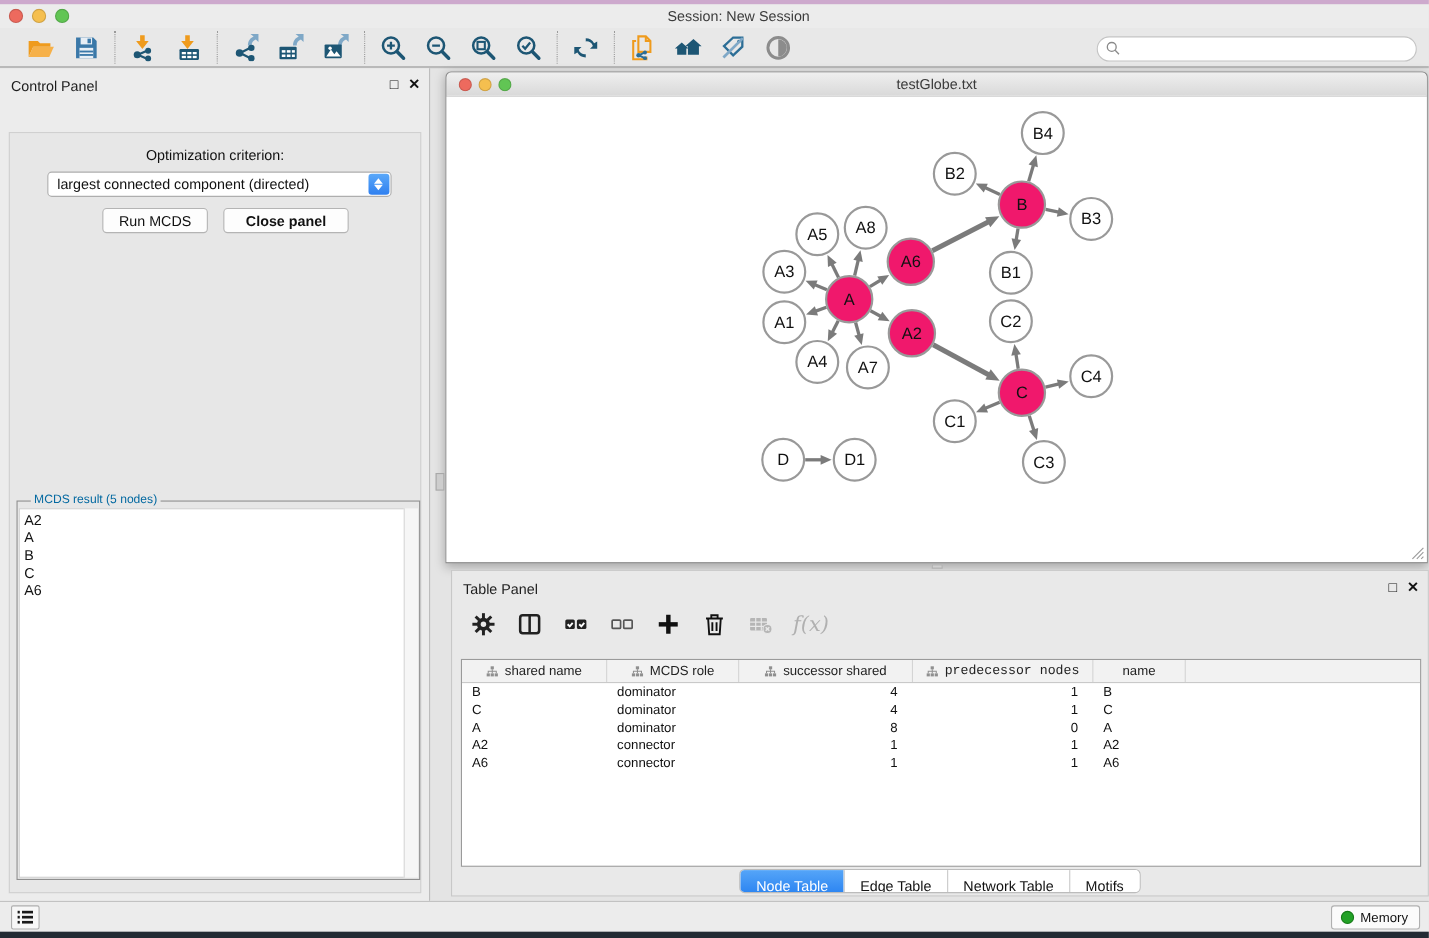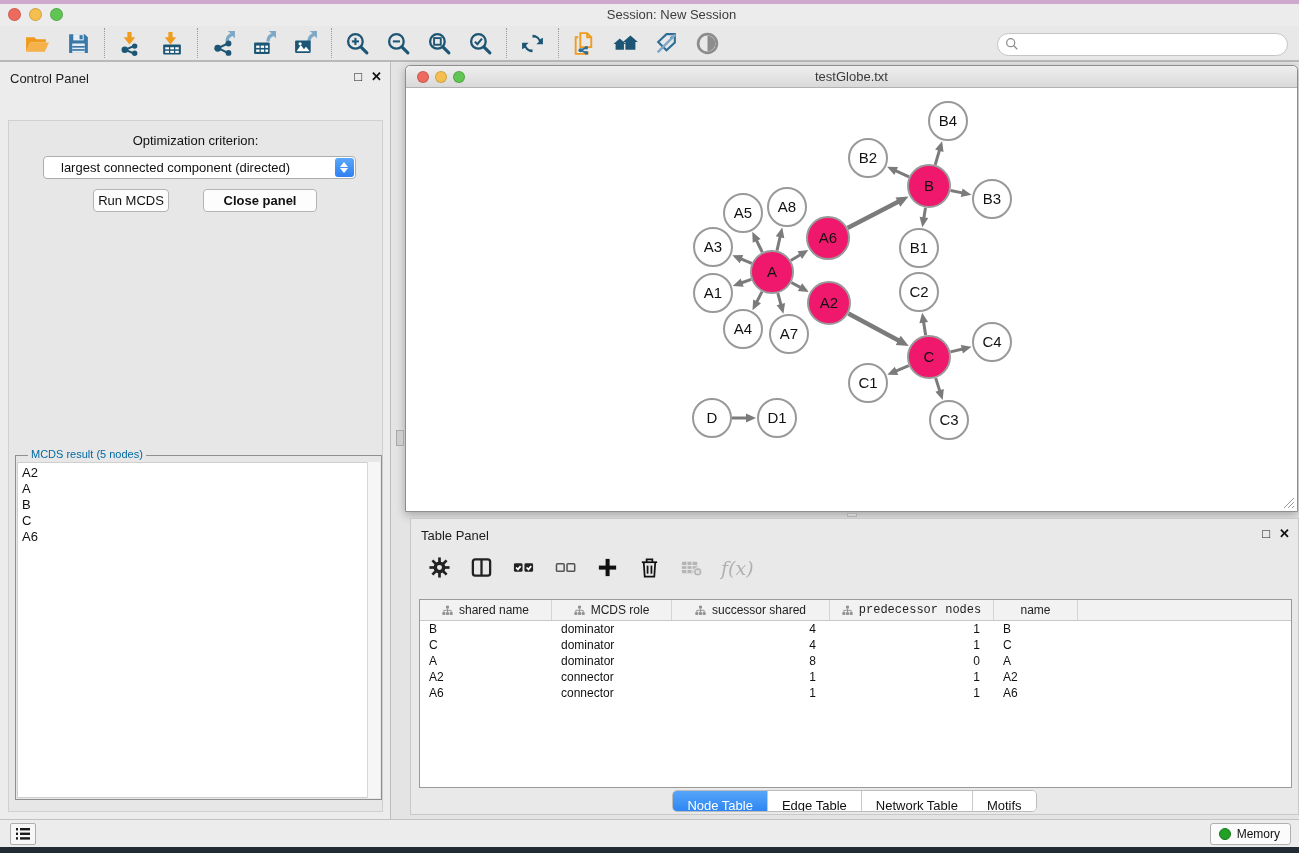--- a/index.html
+++ b/index.html
@@ -32,27 +32,27 @@
   .panel-btns span { cursor:default; line-height:16px; }
 
   #cp-tabs { position:absolute; left:0; top:34px; width:100%; display:flex; justify-content:center; }
   .seg-group { display:inline-flex; border:1px solid #bcbcbc; border-radius:4px; overflow:hidden; background:#fff; height:22px; }
   .seg { padding:0 15px; font-size:13px; line-height:21px; color:#111; background:#fff; border-left:1px solid #c9c9c9; cursor:default; }
   .seg:first-child { border-left:none; }
   .seg.active { background:linear-gradient(#55a5f8,#2e86f2); color:#fff; }
 
   #cp-body { position:absolute; left:8px; top:58px; width:375px; height:692px; background:#e7e7e7; border:1px solid #d0d0d0; }
   #opt-label { position:absolute; left:0; top:12px; width:100%; text-align:center; font-size:13px; color:#111; }
-  #criterion { position:absolute; left:34px; top:35px; width:313px; height:23px; background:#fff; border:1px solid #aeaeae; border-radius:4px; font-size:13px; line-height:21px; padding-left:17px; color:#111; }
+  #criterion { position:absolute; left:34px; top:35px; width:313px; height:23px; background:#fff; border:1px solid #aeaeae; border-radius:4px; font-size:13px; line-height:21px; padding-left:8px; color:#111; }
   #criterion .stepper { position:absolute; right:1px; top:1px; width:19px; height:19px; background:linear-gradient(#5aa8f9,#2f80f0); border-radius:3px; margin-top:0; height:calc(100% - 2px); }
   .chev { position:absolute; left:5px; width:0; height:0; border-left:4.5px solid transparent; border-right:4.5px solid transparent; }
   .chev.up { top:4px; border-bottom:5px solid #fff; }
   .chev.down { bottom:4px; border-top:5px solid #fff; }
   .cp-btn { position:absolute; top:68px; height:23px; background:#fdfdfd; border:1px solid #b4b4b4; border-radius:4px; font-size:13px; color:#111; text-align:center; line-height:21px; cursor:default; }
-  #run-btn { left:84px; width:76px; }
+  #run-btn { left:84px; width:96px; }
   #close-btn { left:194px; width:114px;font-weight:bold; }
 
   #result-fieldset { position:absolute; left:6px; top:334px; width:367px; height:345px; border:1px solid #8f8f8f; }
   #result-legend { position:absolute; left:12px; top:-8px; background:#e7e7e7; padding:0 3px; font-size:11px; color:#0369a1; }
   #result-list { position:absolute; left:1px; top:6px; width:363px; height:336px; background:#fff; border:1px solid #cfcfcf; overflow:hidden; list-style:none; padding:2px 0 0 4px; }
   #result-list li { font-size:13px; line-height:16px; color:#111; }
   #result-scroll { position:absolute; right:1px; top:6px; width:13px; height:336px; background:#f6f6f6; border-left:1px solid #d8d8d8; }
 
   
   #network-window { left:405px; top:65px; width:893px; height:447px; background:#fff; border:1px solid #8e8e8e; border-radius:5px 5px 0 0; box-shadow:0 3px 10px rgba(0,0,0,.28); }

